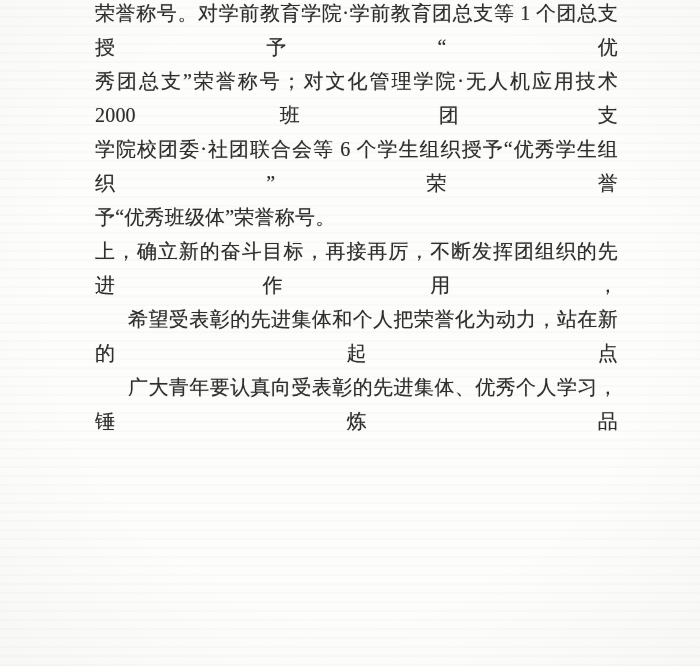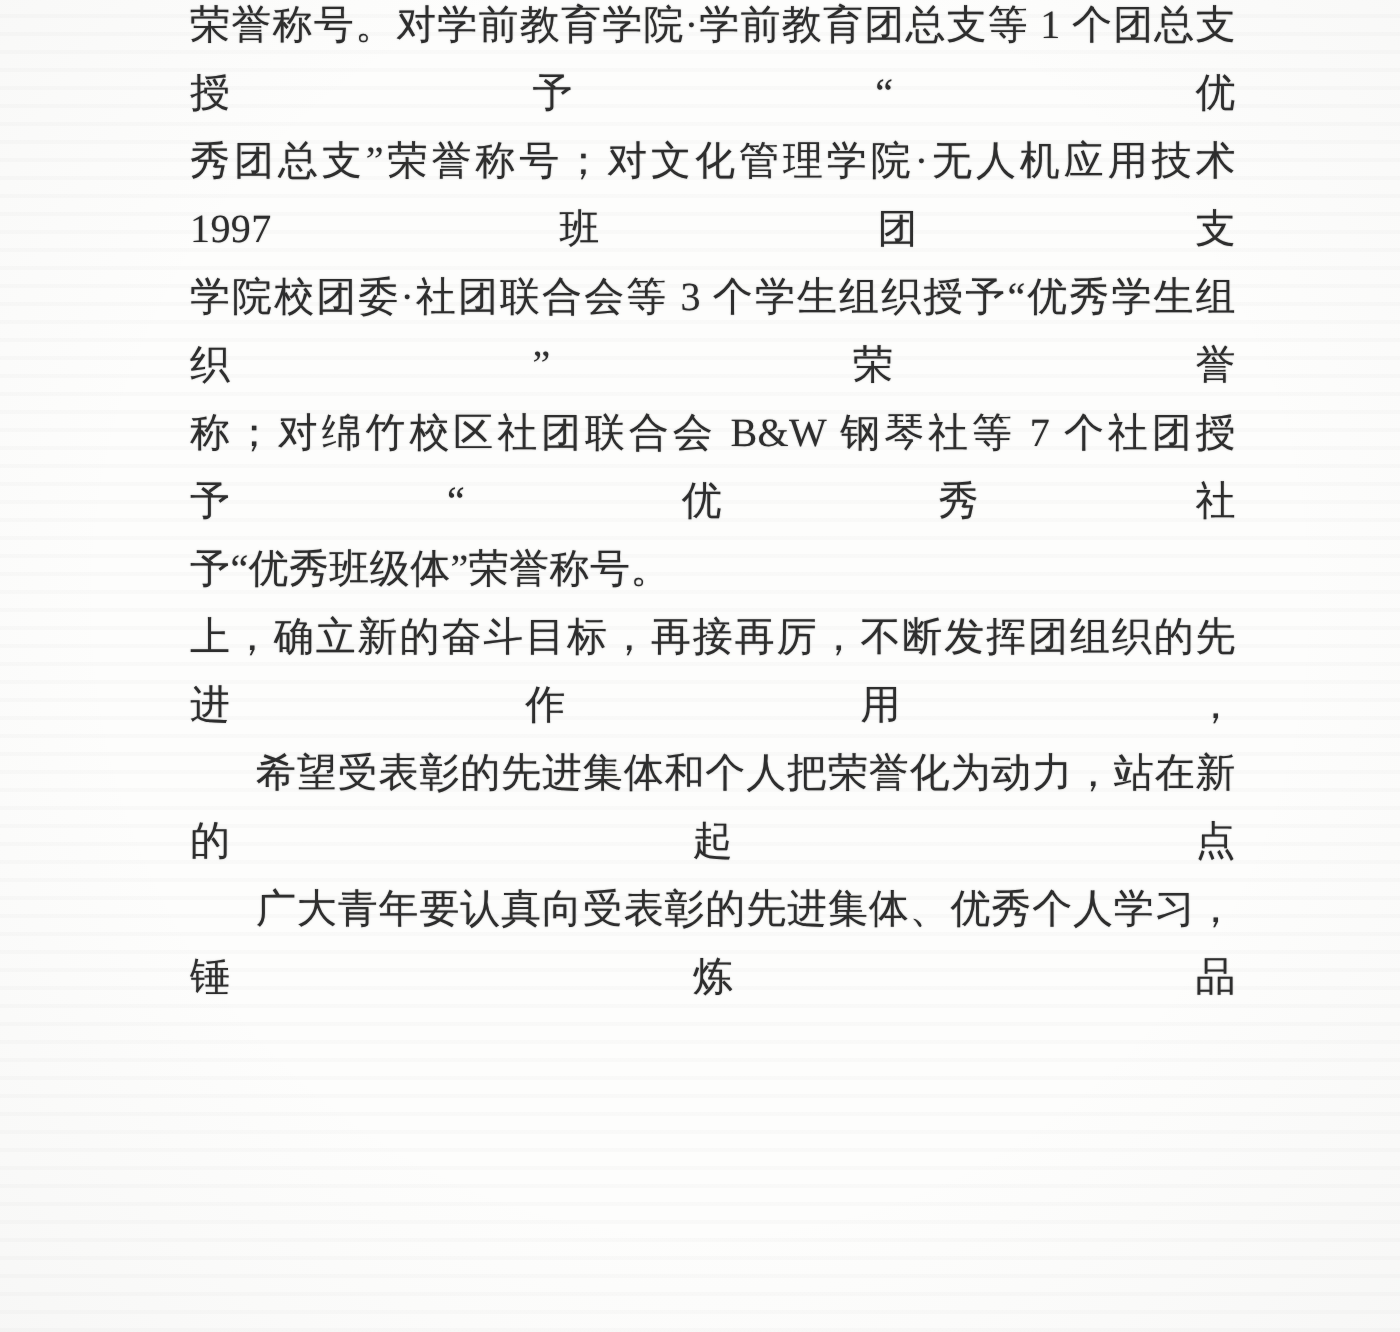--- a/index.html
+++ b/index.html
@@ -47,23 +47,22 @@
 </style>
 </head>
 <body>
 
 <div class="scan-overlay"></div>
 
 <div class="doc-body">
 
   <div>
     <div class="line just">荣誉称号。对学前教育学院·学前教育团总支等 1 个团总支授予“优</div>
-    <div class="line just">秀团总支”荣誉称号；对文化管理学院·无人机应用技术 1997 班团支</div>
-    <div class="line just">学院校团委·社团联合会等 3 个学生组织授予“优秀学生组织”荣誉</div>
-    <div class="line just">称；对绵竹校区社团联合会 B&amp;W 钢琴社等 7 个社团授予“优秀社</div>
+    <div class="line just">秀团总支”荣誉称号；对文化管理学院·无人机应用技术 2000 班团支</div>
+    <div class="line just">学院校团委·社团联合会等 6 个学生组织授予“优秀学生组织”荣誉</div>
     <div class="line">予“优秀班级体”荣誉称号。</div>
   </div>
 
   <div>
     <div class="line just">上，确立新的奋斗目标，再接再厉，不断发挥团组织的先进作用，</div>
     <div class="line just ind">希望受表彰的先进集体和个人把荣誉化为动力，站在新的起点</div>
   </div>
 
   <div>
     <div class="line just ind">广大青年要认真向受表彰的先进集体、优秀个人学习，锤炼品</div>

